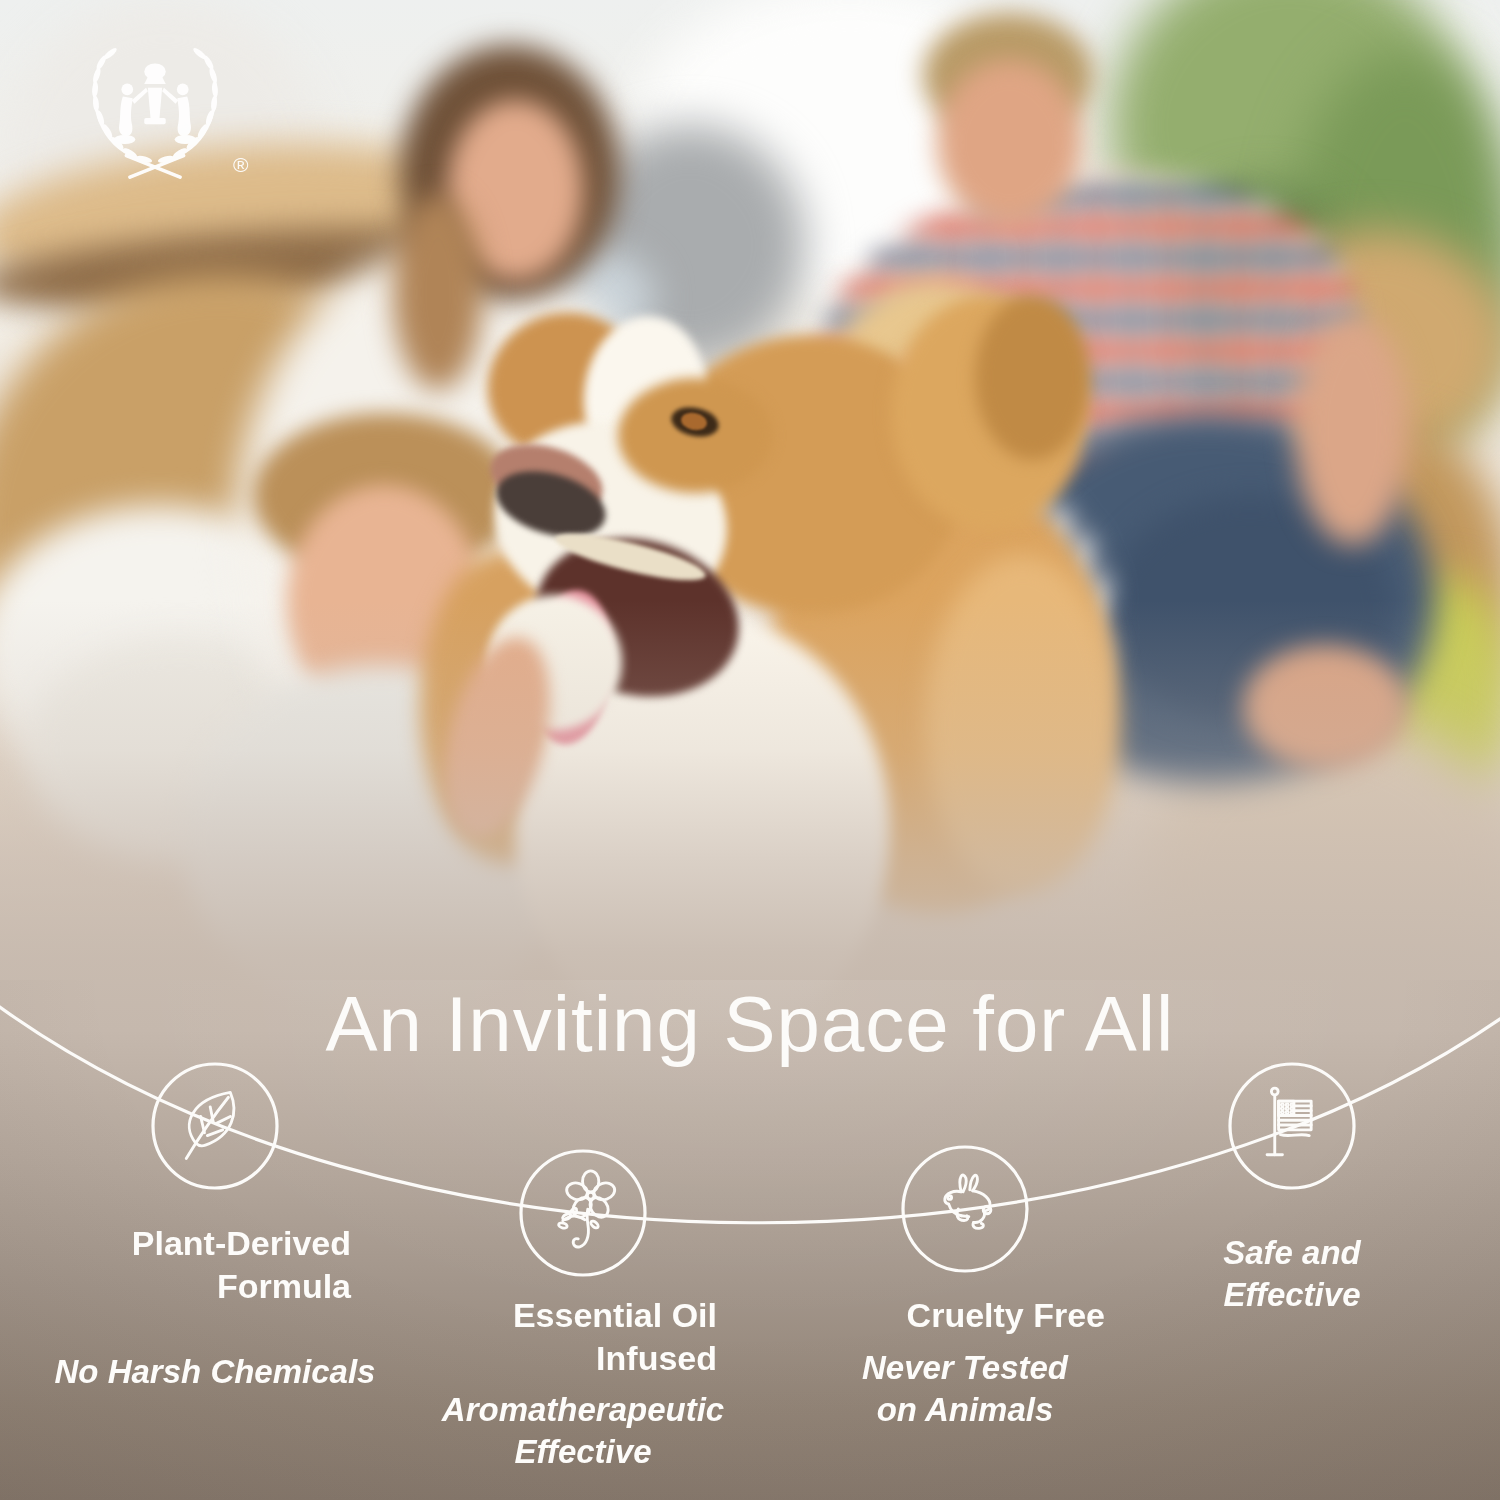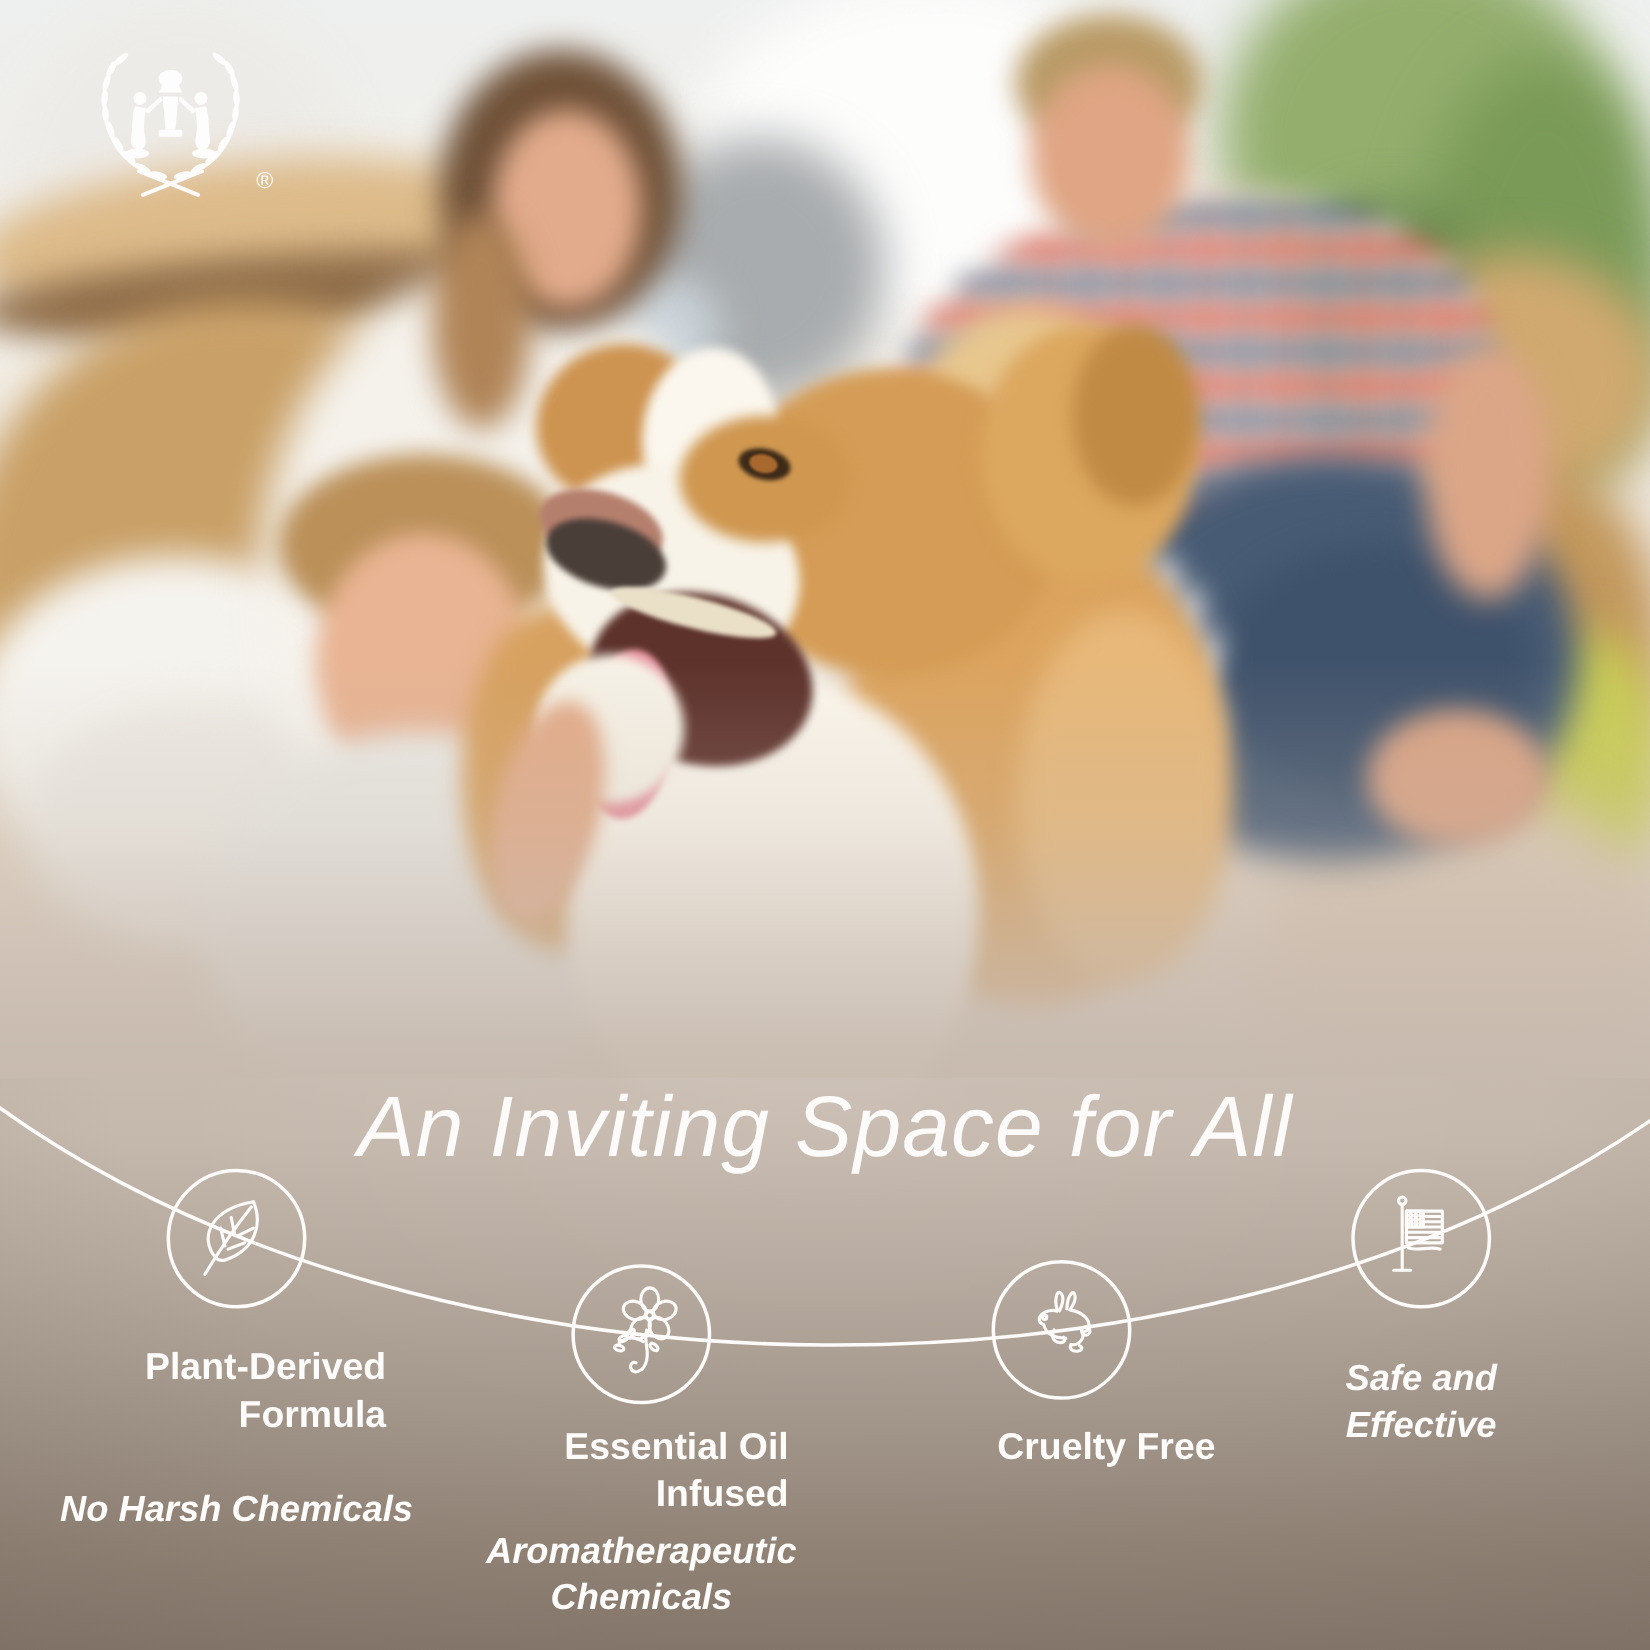--- a/index.html
+++ b/index.html
@@ -79,21 +79,21 @@
     background:linear-gradient(180deg,#c5b8ad 0%,#b4a79c 28%,#a2958a 55%,#938578 80%,#897b6f 100%);}
   .vignette{position:absolute;left:0;top:980px;width:1500px;height:520px;z-index:4;pointer-events:none;
     background:radial-gradient(95% 150% at 50% 0%, rgba(255,255,255,.08) 0%, rgba(0,0,0,0) 45%, rgba(40,28,18,.14) 100%);}
 
   
   .logo{position:absolute;left:55px;top:25px;width:210px;height:180px;z-index:10;opacity:.95;}
   .logo svg{display:block;}
   .reg{position:absolute;left:178px;top:128px;color:#fff;font-size:21px;font-weight:400;}
 
   .heading{position:absolute;left:0;top:985px;width:1500px;margin:0;z-index:10;
-    text-align:center;color:#fcfbf9;font-size:78px;font-weight:300;letter-spacing:1px;line-height:1;font-style:italic;}
+    text-align:center;color:#fcfbf9;font-size:78px;font-weight:300;letter-spacing:1px;line-height:1;}
 
   .string{position:absolute;left:0;top:0;width:1500px;height:1500px;z-index:6;pointer-events:none;}
   .string path,.string circle{stroke:#fcfbf9;stroke-width:3.2;fill:none;}
 
   .icon{position:absolute;width:92px;height:92px;z-index:7;}
   .icon path,.icon circle,.icon ellipse,.icon rect{stroke:#fcfbf9;stroke-width:3;fill:none;
     stroke-linecap:round;stroke-linejoin:round;}
   .icon .fill{fill:#fcfbf9;stroke:none;}
   .i1{left:169px;top:1080px;}
   .i2{left:537px;top:1167px;}
@@ -302,22 +302,23 @@
     <path d="M 36 57 C 46 60 56 55 66 58" stroke-width="2.4"></path>
     <path d="M 22 78 H 38"></path>
   </svg>
 
   <div class="feat f1">
     <div class="ft">Plant-Derived Formula</div>
     <div class="fs">No Harsh Chemicals</div>
   </div>
   <div class="feat f2">
     <div class="ft">Essential Oil Infused</div>
-    <div class="fs">Aromatherapeutic Chemicals</div>
+    <div class="fs">Aromatherapeutic Effective</div>
   </div>
   <div class="feat f3">
     <div class="ft">Cruelty Free</div>
+    <div class="fs">Never Tested on Animals</div>
   </div>
   <div class="feat f4">
     <div class="fs">Safe and Effective</div>
   </div>
 
 </div>
 
 </body></html>

